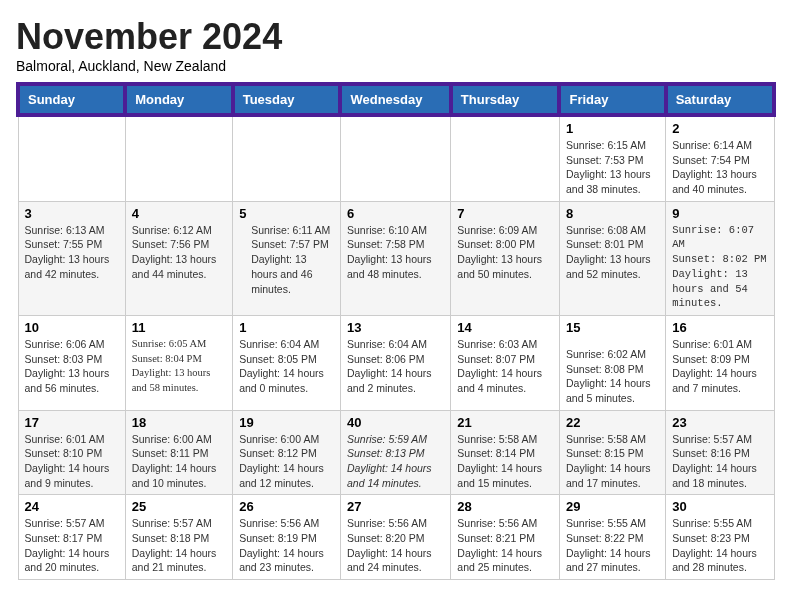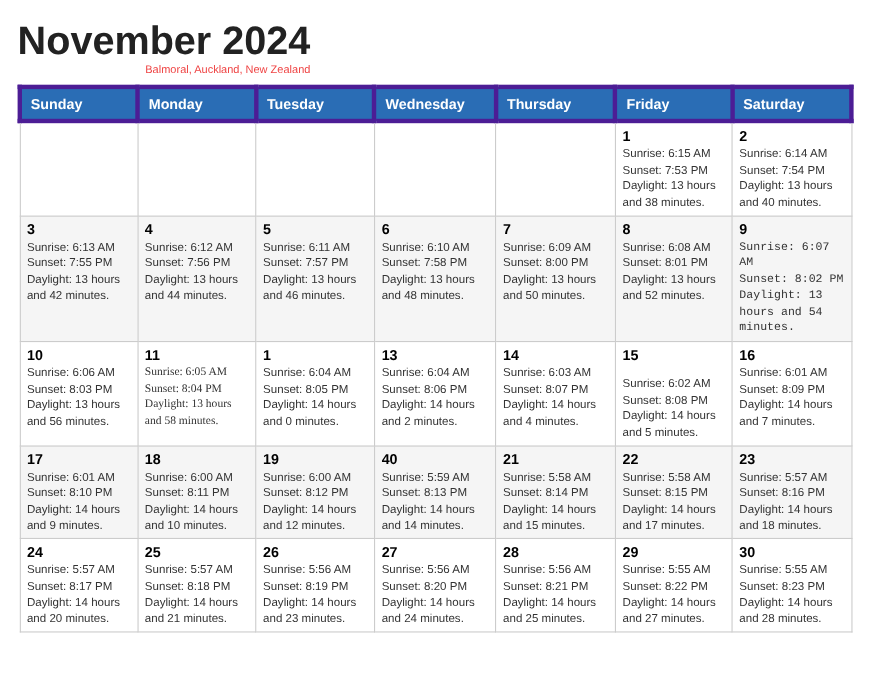--- a/index.html
+++ b/index.html
@@ -15,30 +15,29 @@
       justify-content: space-between;
       align-items: flex-start;
       margin-bottom: 8px;
     }
     .logo {
       display: flex;
       align-items: center;
       gap: 4px;
     }
     .title-area {
-      text-align: right;
     }
     .main-title {
       font-size: 36px;
       font-weight: bold;
       color: #222;
     }
     .subtitle {
-      font-size: 10px;
-      color: #ef4444;
+      font-size: 14px;
+      color: #000000;
     }
     .calendar {
       width: 100%;
       border-collapse: collapse;
       font-size: 11px;
     }
     .calendar thead tr th {
       background-color: #2a6db5;
       color: #fff;
       font-weight: bold;
@@ -122,21 +121,21 @@
 Daylight: 13 hours and 42 minutes.</div>
         </td>
         <td>
           <div class="day-number">4</div>
           <div class="day-info" style="white-space: pre-line;">Sunrise: 6:12 AM
 Sunset: 7:56 PM
 Daylight: 13 hours and 44 minutes.</div>
         </td>
         <td>
           <div class="day-number">5</div>
-          <div class="day-info" style="white-space: pre-line;">Sunrise: 6:11 AM
+          <div class="day-info" style="white-space: pre-line; margin-left: 12px;">Sunrise: 6:11 AM
 Sunset: 7:57 PM
 Daylight: 13 hours and 46 minutes.</div>
         </td>
         <td>
           <div class="day-number">6</div>
           <div class="day-info" style="white-space: pre-line;">Sunrise: 6:10 AM
 Sunset: 7:58 PM
 Daylight: 13 hours and 48 minutes.</div>
         </td>
         <td>
@@ -216,21 +215,21 @@
 Daylight: 14 hours and 10 minutes.</div>
         </td>
         <td>
           <div class="day-number">19</div>
           <div class="day-info" style="white-space: pre-line;">Sunrise: 6:00 AM
 Sunset: 8:12 PM
 Daylight: 14 hours and 12 minutes.</div>
         </td>
         <td>
           <div class="day-number">40</div>
-          <div class="day-info" style="white-space: pre-line;">Sunrise: 5:59 AM
+          <div class="day-info" style="white-space: pre-line; font-style: italic;">Sunrise: 5:59 AM
 Sunset: 8:13 PM
 Daylight: 14 hours and 14 minutes.</div>
         </td>
         <td>
           <div class="day-number">21</div>
           <div class="day-info" style="white-space: pre-line;">Sunrise: 5:58 AM
 Sunset: 8:14 PM
 Daylight: 14 hours and 15 minutes.</div>
         </td>
         <td>

